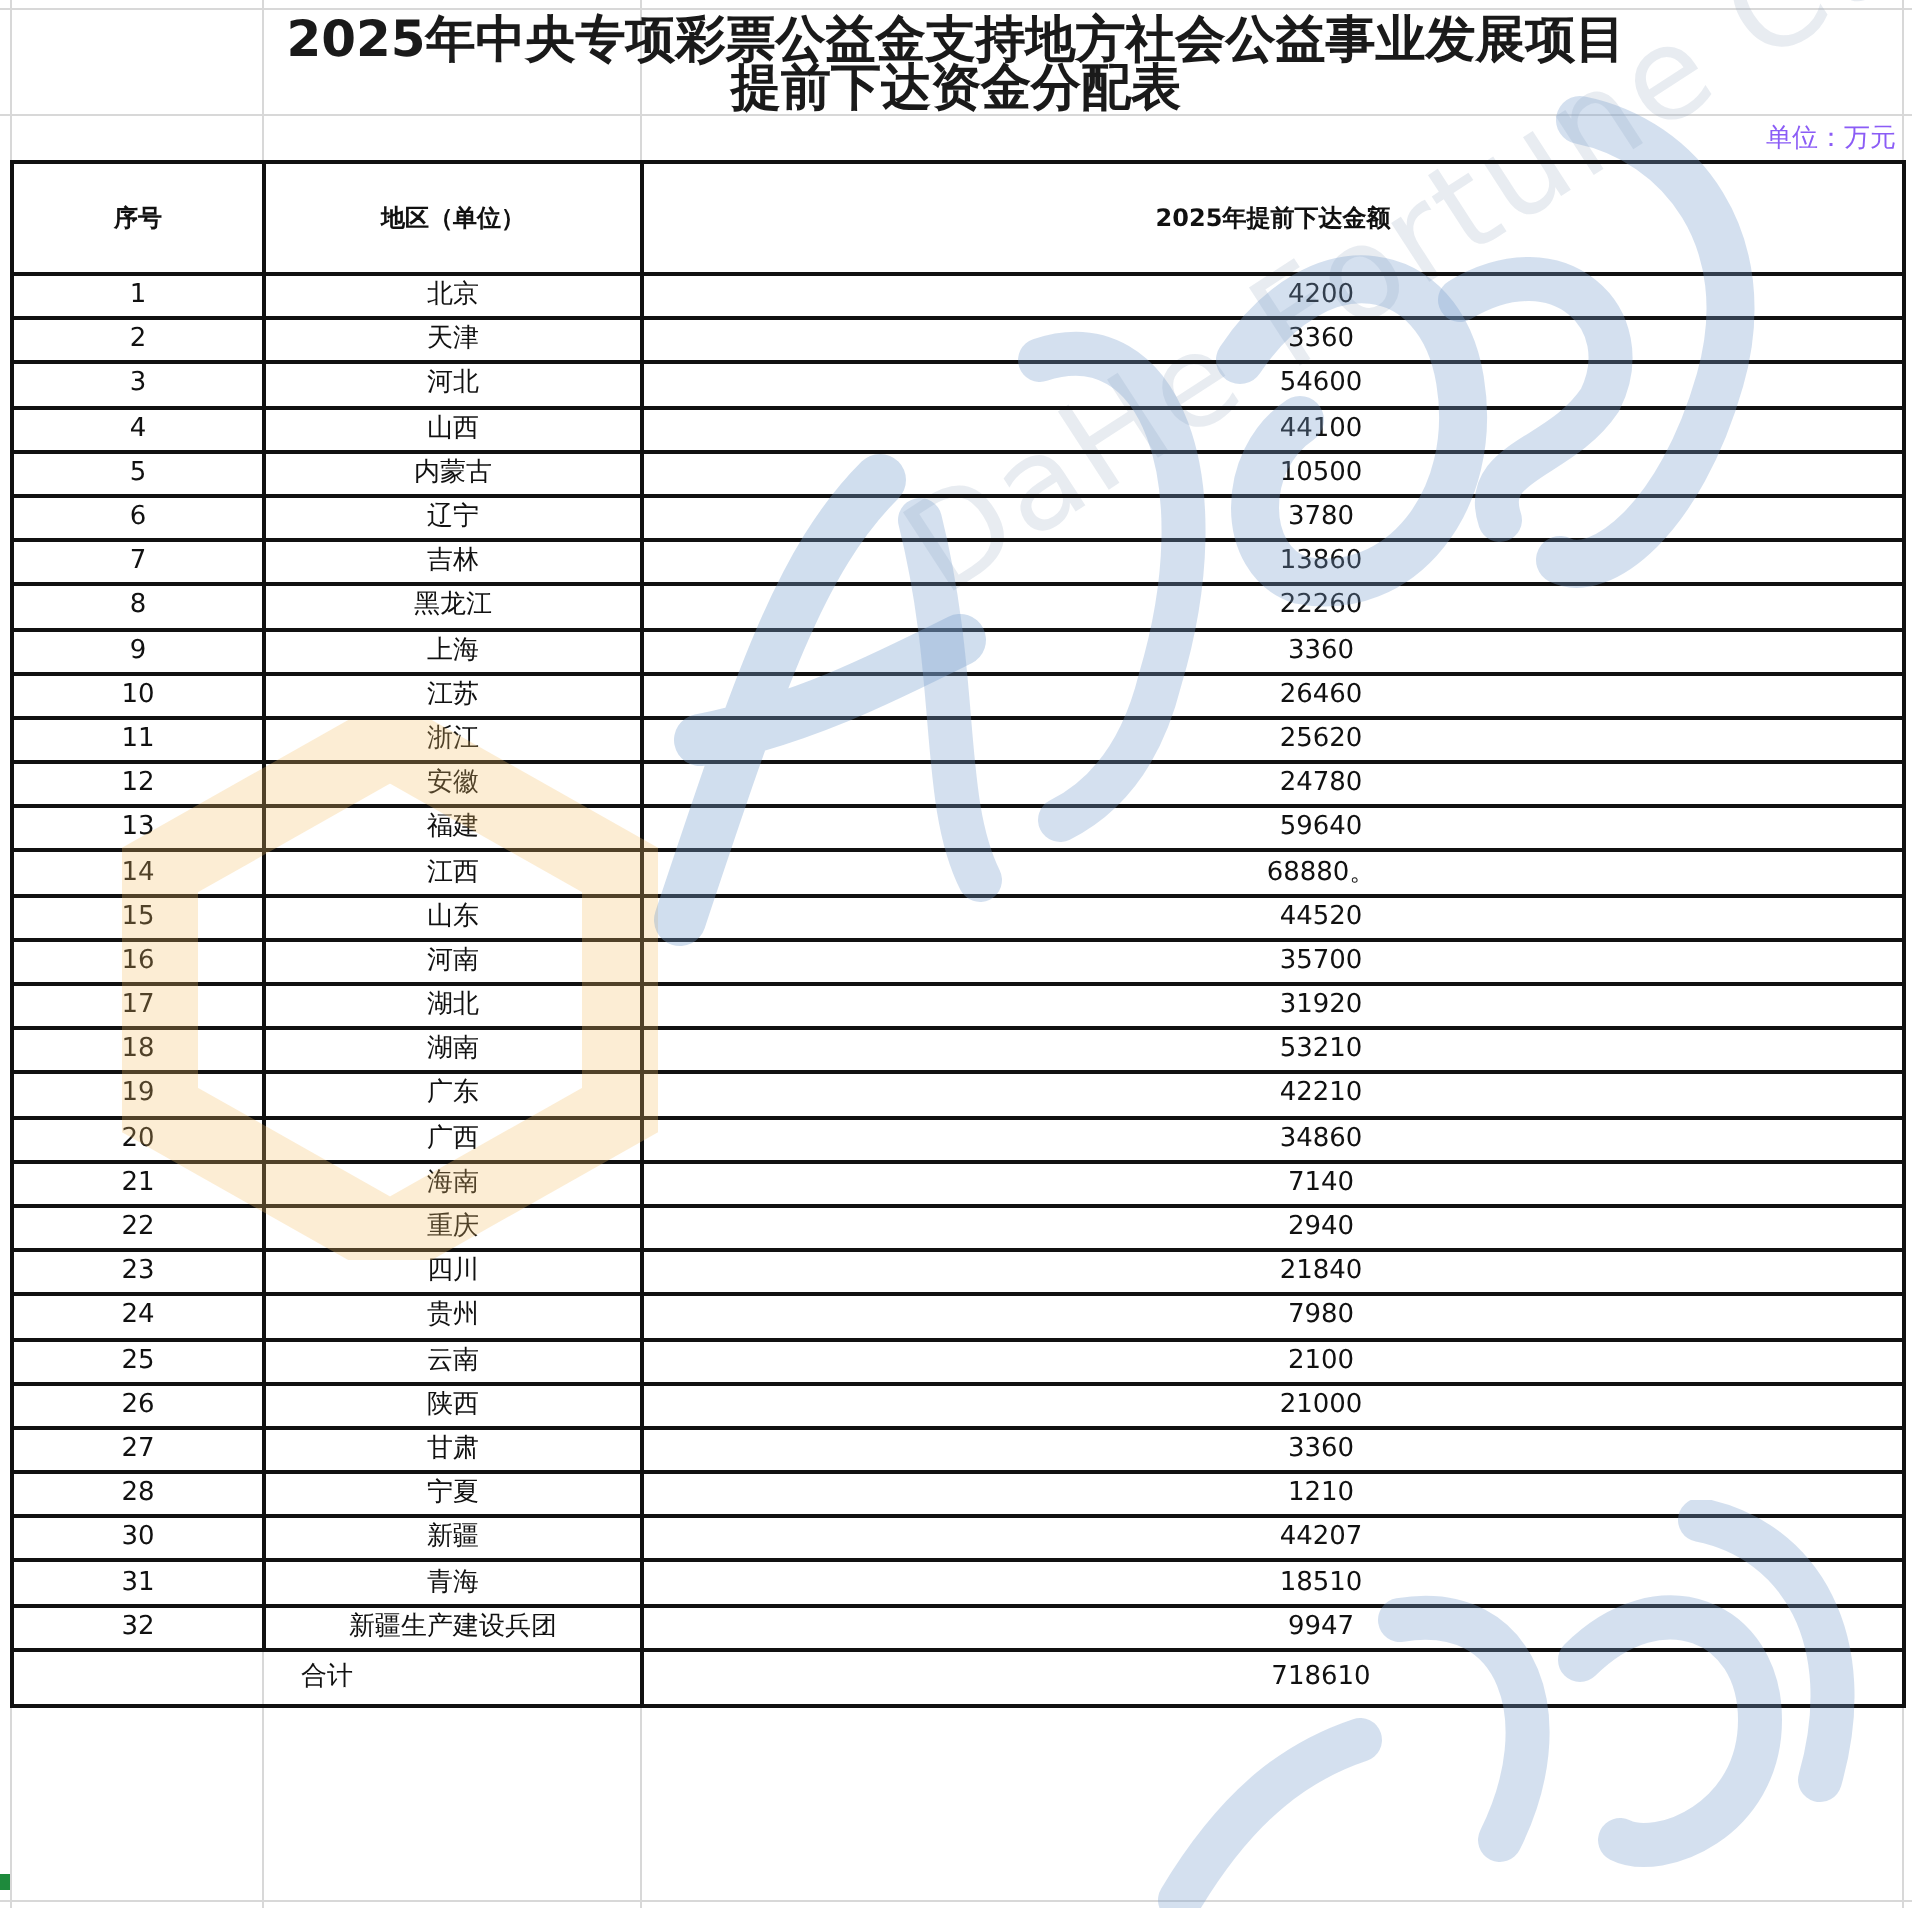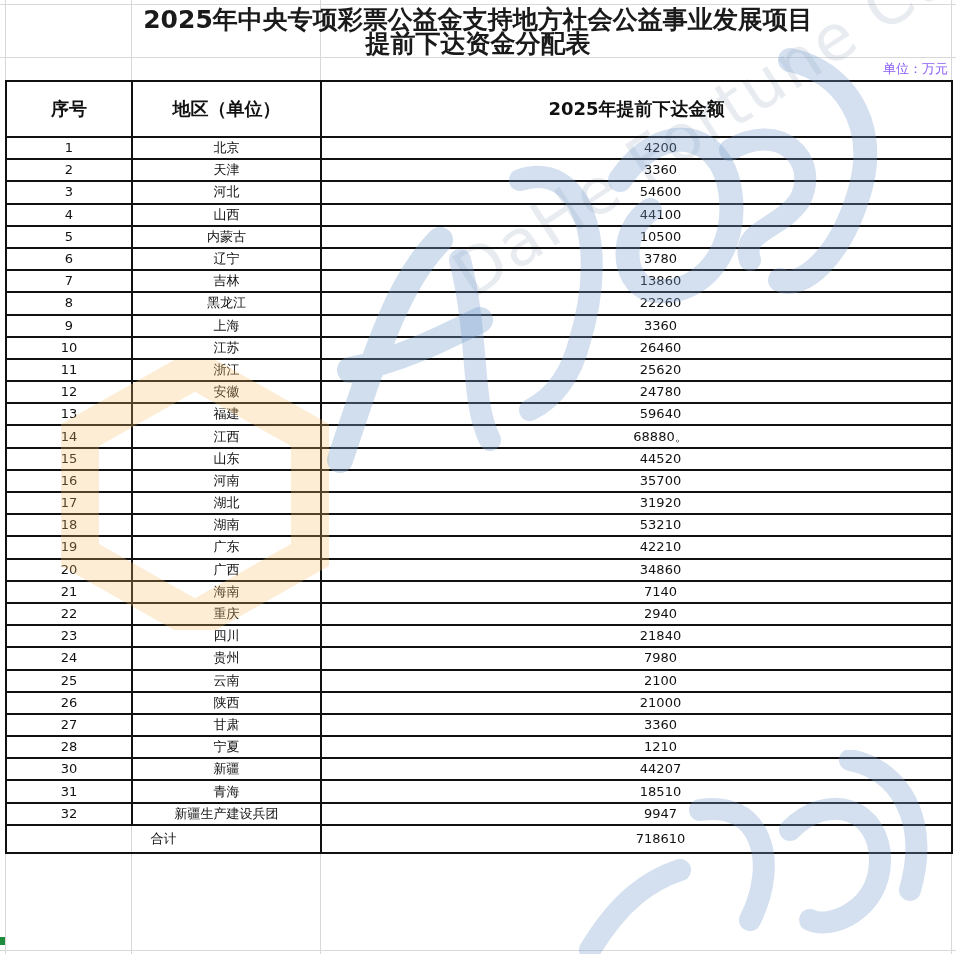--- a/index.html
+++ b/index.html
@@ -20,21 +20,21 @@
     position:absolute; right:8px; top:60px; font-size:13px; color:#8b5cf6;
   }
   table.alloc {
     position:absolute; left:5px; top:80px; width:946px;
     border-collapse:collapse; table-layout:fixed; z-index:2;
   }
   table.alloc td, table.alloc th {
     border:2px solid #111; padding:0; font-size:13px; text-align:center;
     height:20.2px; line-height:20px; background:transparent; font-weight:normal;
   }
-  table.alloc th { height:54px; font-weight:bold; font-size:18px;border-radius:14px; }
+  table.alloc th { height:54px; font-weight:bold; font-size:12px;border-radius:14px; }
   table.alloc td.amt { text-align:center;margin-left:40px; }
   table.alloc td.amt span { display:inline-block; width:110px; text-align:center; position:relative; left:24px; }
   table.alloc tr.total td { height:26px; font-weight:normal; }
   col.c1 { width:126px; } col.c2 { width:189px; } col.c3 { width:631px; }
   .wm { position:absolute; z-index:3; pointer-events:none; }
   .wm-text {
     position:absolute; left:440px; top:250px; font-size:64px; color:rgba(150,170,190,0.22);
     transform:rotate(-33deg); transform-origin:left top; white-space:nowrap;
     font-family:"DejaVu Sans", sans-serif; letter-spacing:2px;
   }

